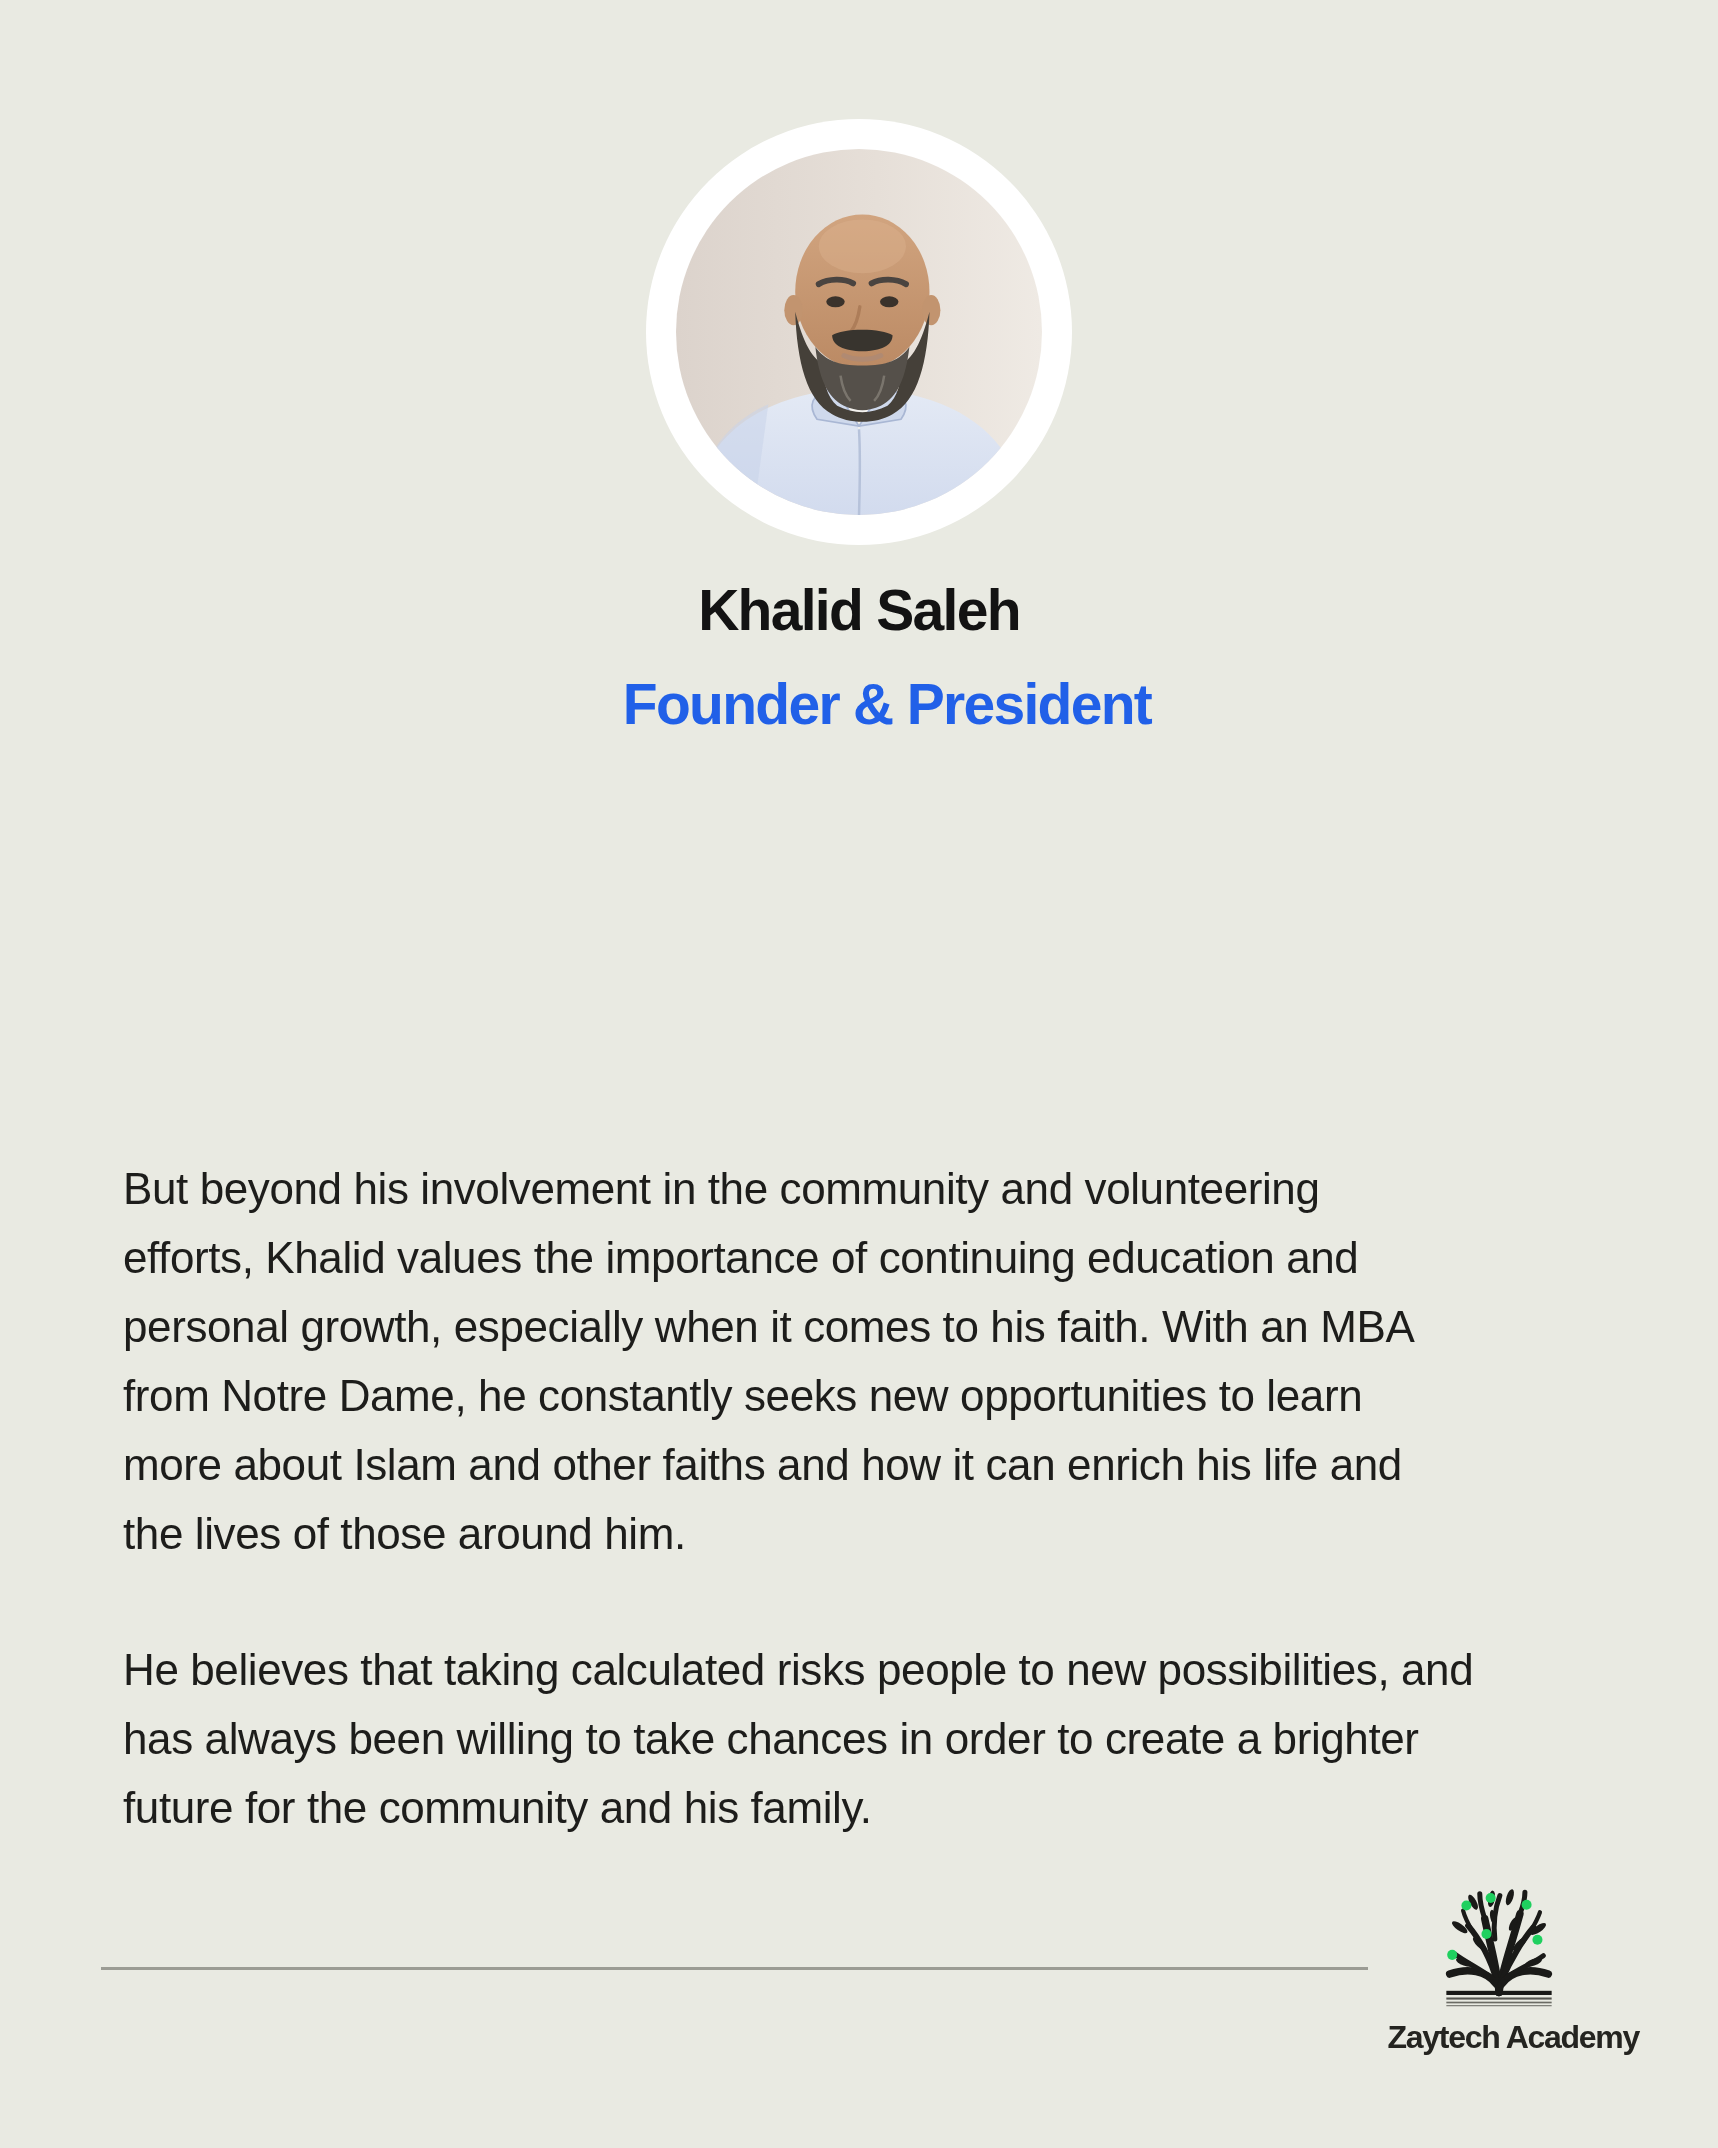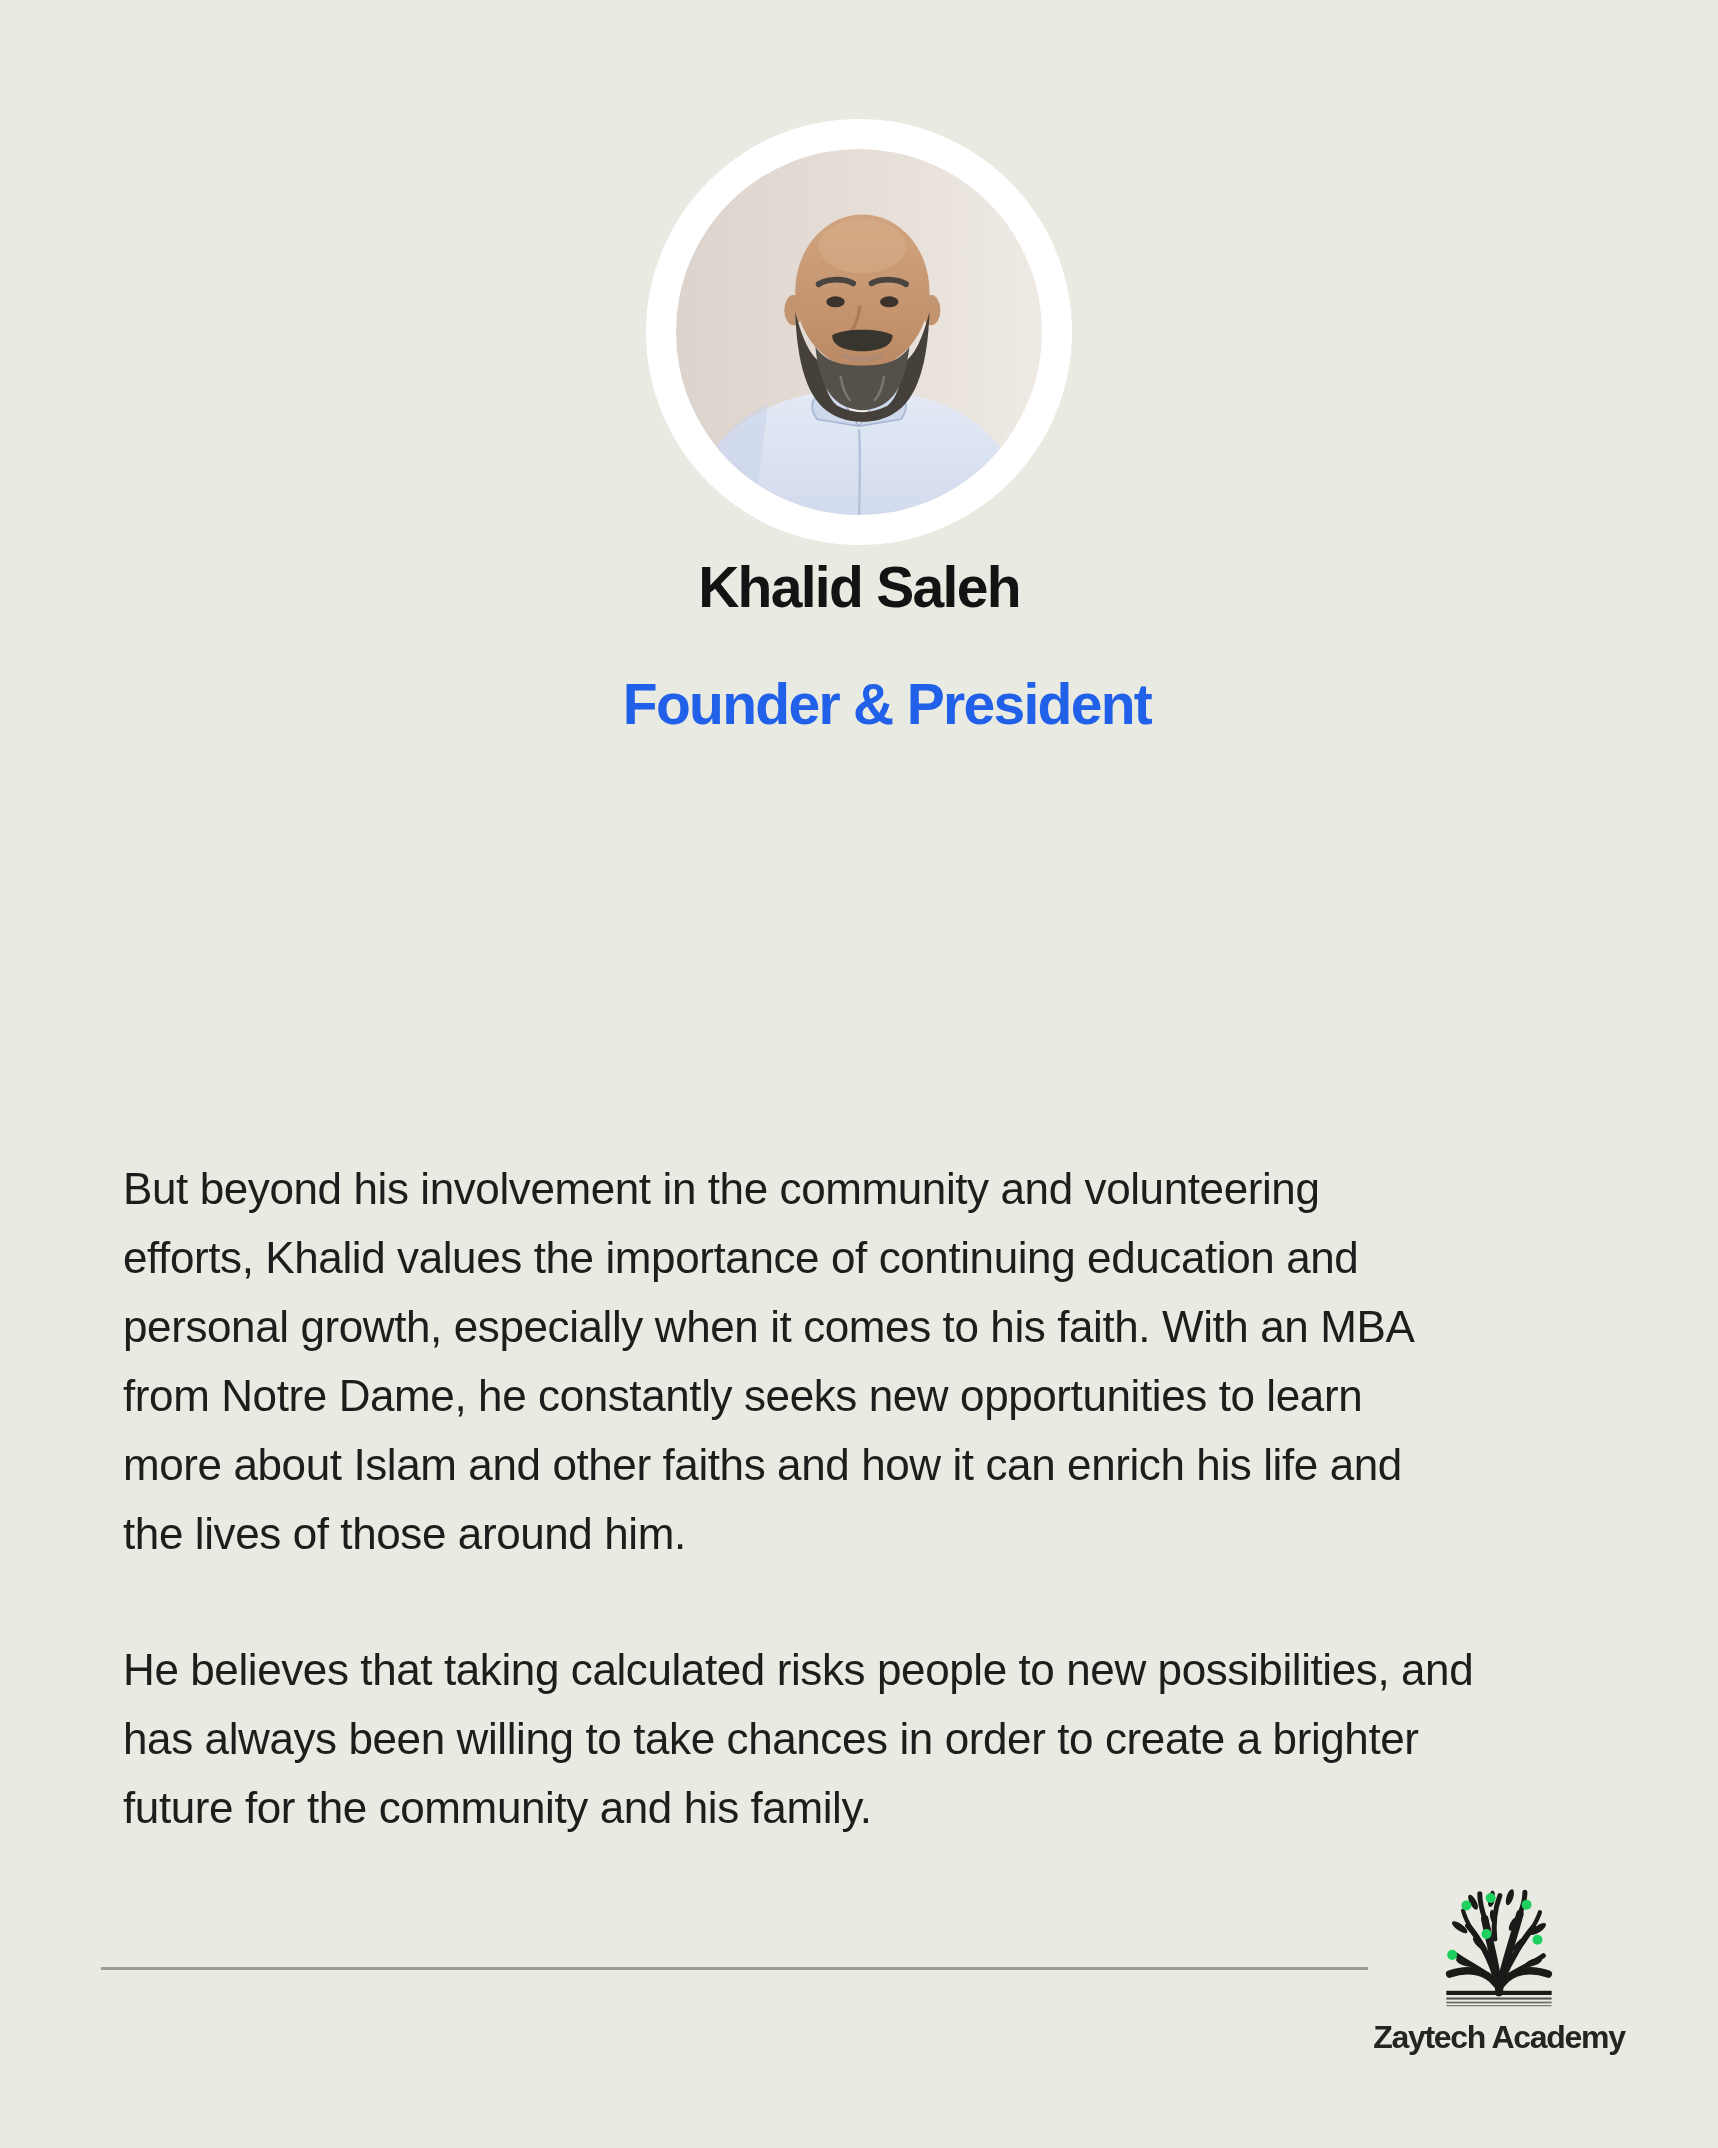--- a/index.html
+++ b/index.html
@@ -19,21 +19,21 @@
   }
   .avatar-photo{
     position:absolute;left:30px;top:30px;
     width:366px;height:366px;border-radius:50%;
     overflow:hidden;
   }
   .avatar-photo svg{display:block;width:366px;height:366px;}
   
   .centered{position:absolute;left:0;width:1718px;text-align:center;}
   .name{
-    top:559px;
+    top:582px;
     font-size:57px;font-weight:bold;line-height:1;
     letter-spacing:-1.7px;color:#131313;
   }
   .role{
     top:676px;
     font-size:57px;font-weight:bold;line-height:1;
     letter-spacing:-1.7px;color:#2160e8;margin-left:28px;
   }
   
   .para{
@@ -51,21 +51,21 @@
     position:absolute;left:101px;top:1967px;
     width:1267px;height:2.5px;background:#9b9c94;
   }
   .logo{
     position:absolute;left:1443px;top:1880px;
     width:112px;height:128px;
   }
   .logo svg{display:block;width:112px;height:128px;}
   .wordmark{
     position:absolute;left:1359px;top:2021px;width:280px;
-    text-align:center;
+    text-align:right;
     font-size:32px;font-weight:bold;line-height:1;
     letter-spacing:-1.3px;color:#242420;
   }
 </style>
 </head>
 <body>
 
 <div class="page">
 
   <div class="avatar">

